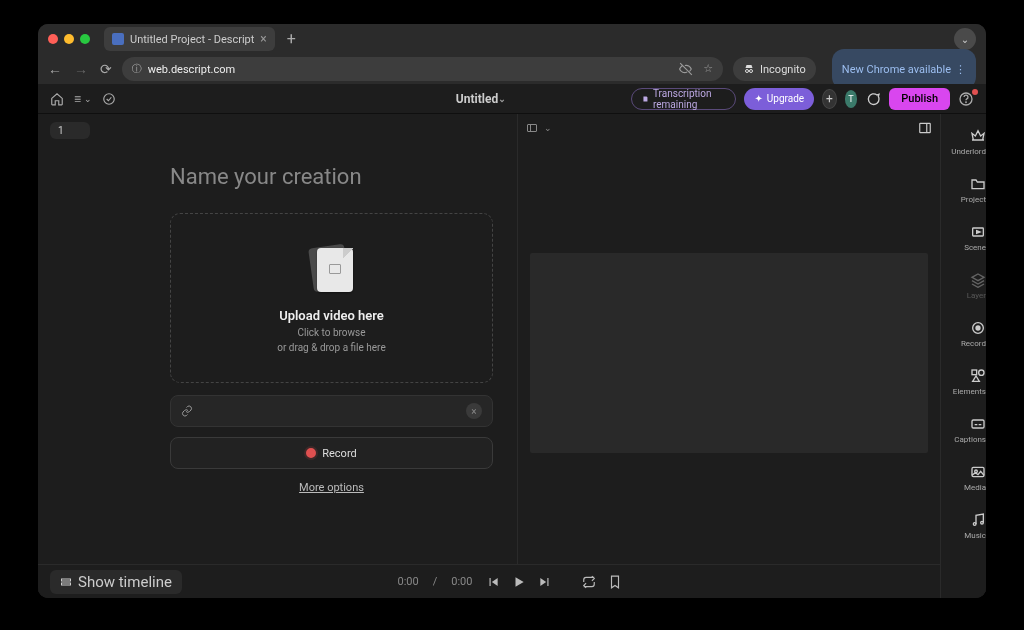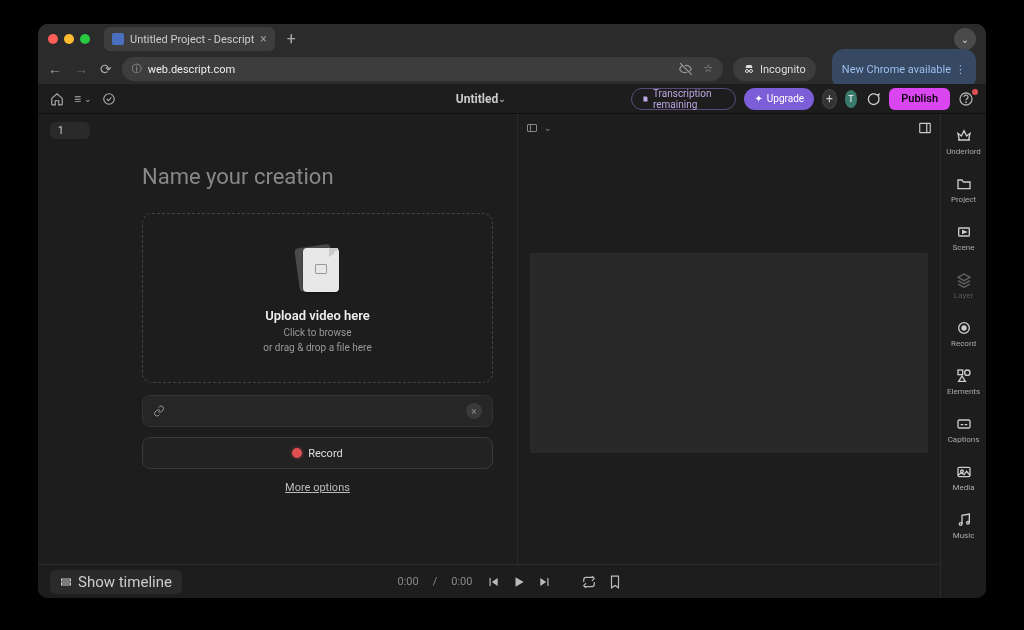--- a/index.html
+++ b/index.html
@@ -143,21 +143,21 @@
     width: 480px;
     border-right: 1px solid #2a2a2a;
     display:flex; flex-direction:column;
     position:relative;
   }
   .speaker-chip {
     position:absolute; top:8px; left:12px;
     background:#2a2a2a; border-radius:6px; padding:3px 8px; font-size:10px; color:#ccc;
     min-width:40px;
   }
-  .left-content { padding: 50px 24px 12px 104px; flex:1; }
+  .left-content { padding: 50px 24px 12px 104px; flex:1;margin-left:28px; }
   .name-creation {
     font-size: 22px; color: #888; font-weight:400; margin-bottom: 24px;
   }
   .dropzone {
     border: 1px dashed #444;
     border-radius: 10px;
     height: 170px;
     display:flex; flex-direction:column; align-items:center; justify-content:center;
     gap:4px;
     margin-bottom:12px;
@@ -191,21 +191,21 @@
   .canvas { background:#292929; width:100%; height:200px; border-radius:2px; }
   
   .side-rail {
     width: 46px;
     background:#1d1d1d;
     border-left:1px solid #2a2a2a;
     display:flex; flex-direction:column; align-items:center; gap:0;
     padding-top:4px;
   }
   .side-item {
-    height:48px; display:flex; flex-direction:column; align-items:center; justify-content:center; gap:3px;
+    height:48px; display:flex; flex-direction:column; align-items:flex-end; justify-content:center; gap:3px;
     color:#aaa; font-size:8px; width:100%;
   }
   .side-item.dim { opacity:.4; }
   .side-item svg, .side-item .sicon { width:16px; height:16px; }
   
   .bottom-bar {
     height: 34px;
     background:#1d1d1d;
     border-top:1px solid #2a2a2a;
     display:flex; align-items:center; padding:0 12px; gap:16px;

